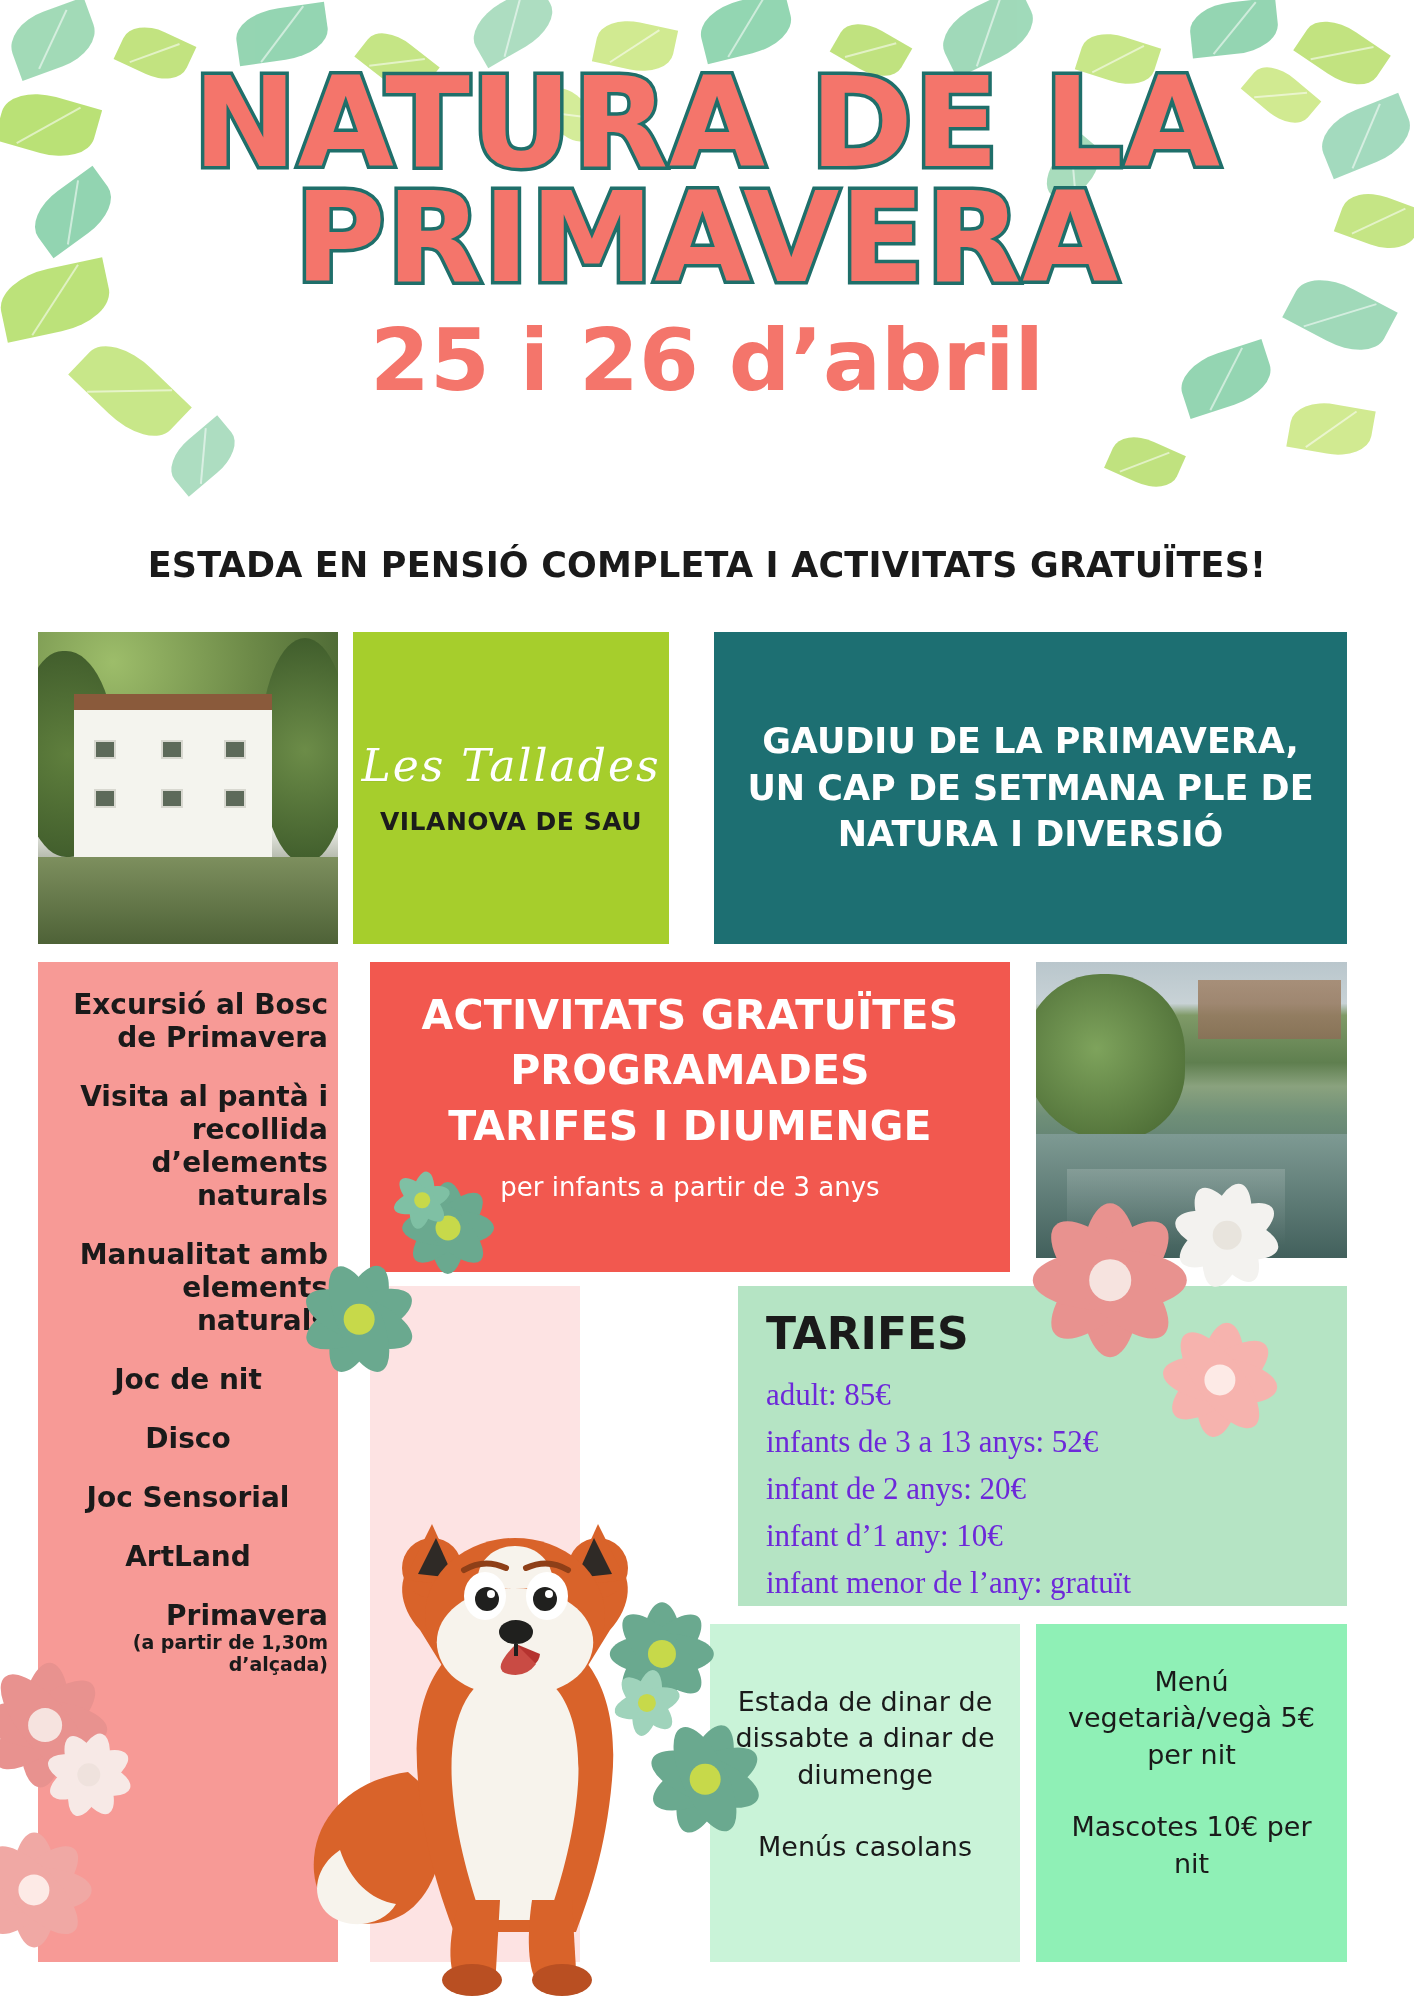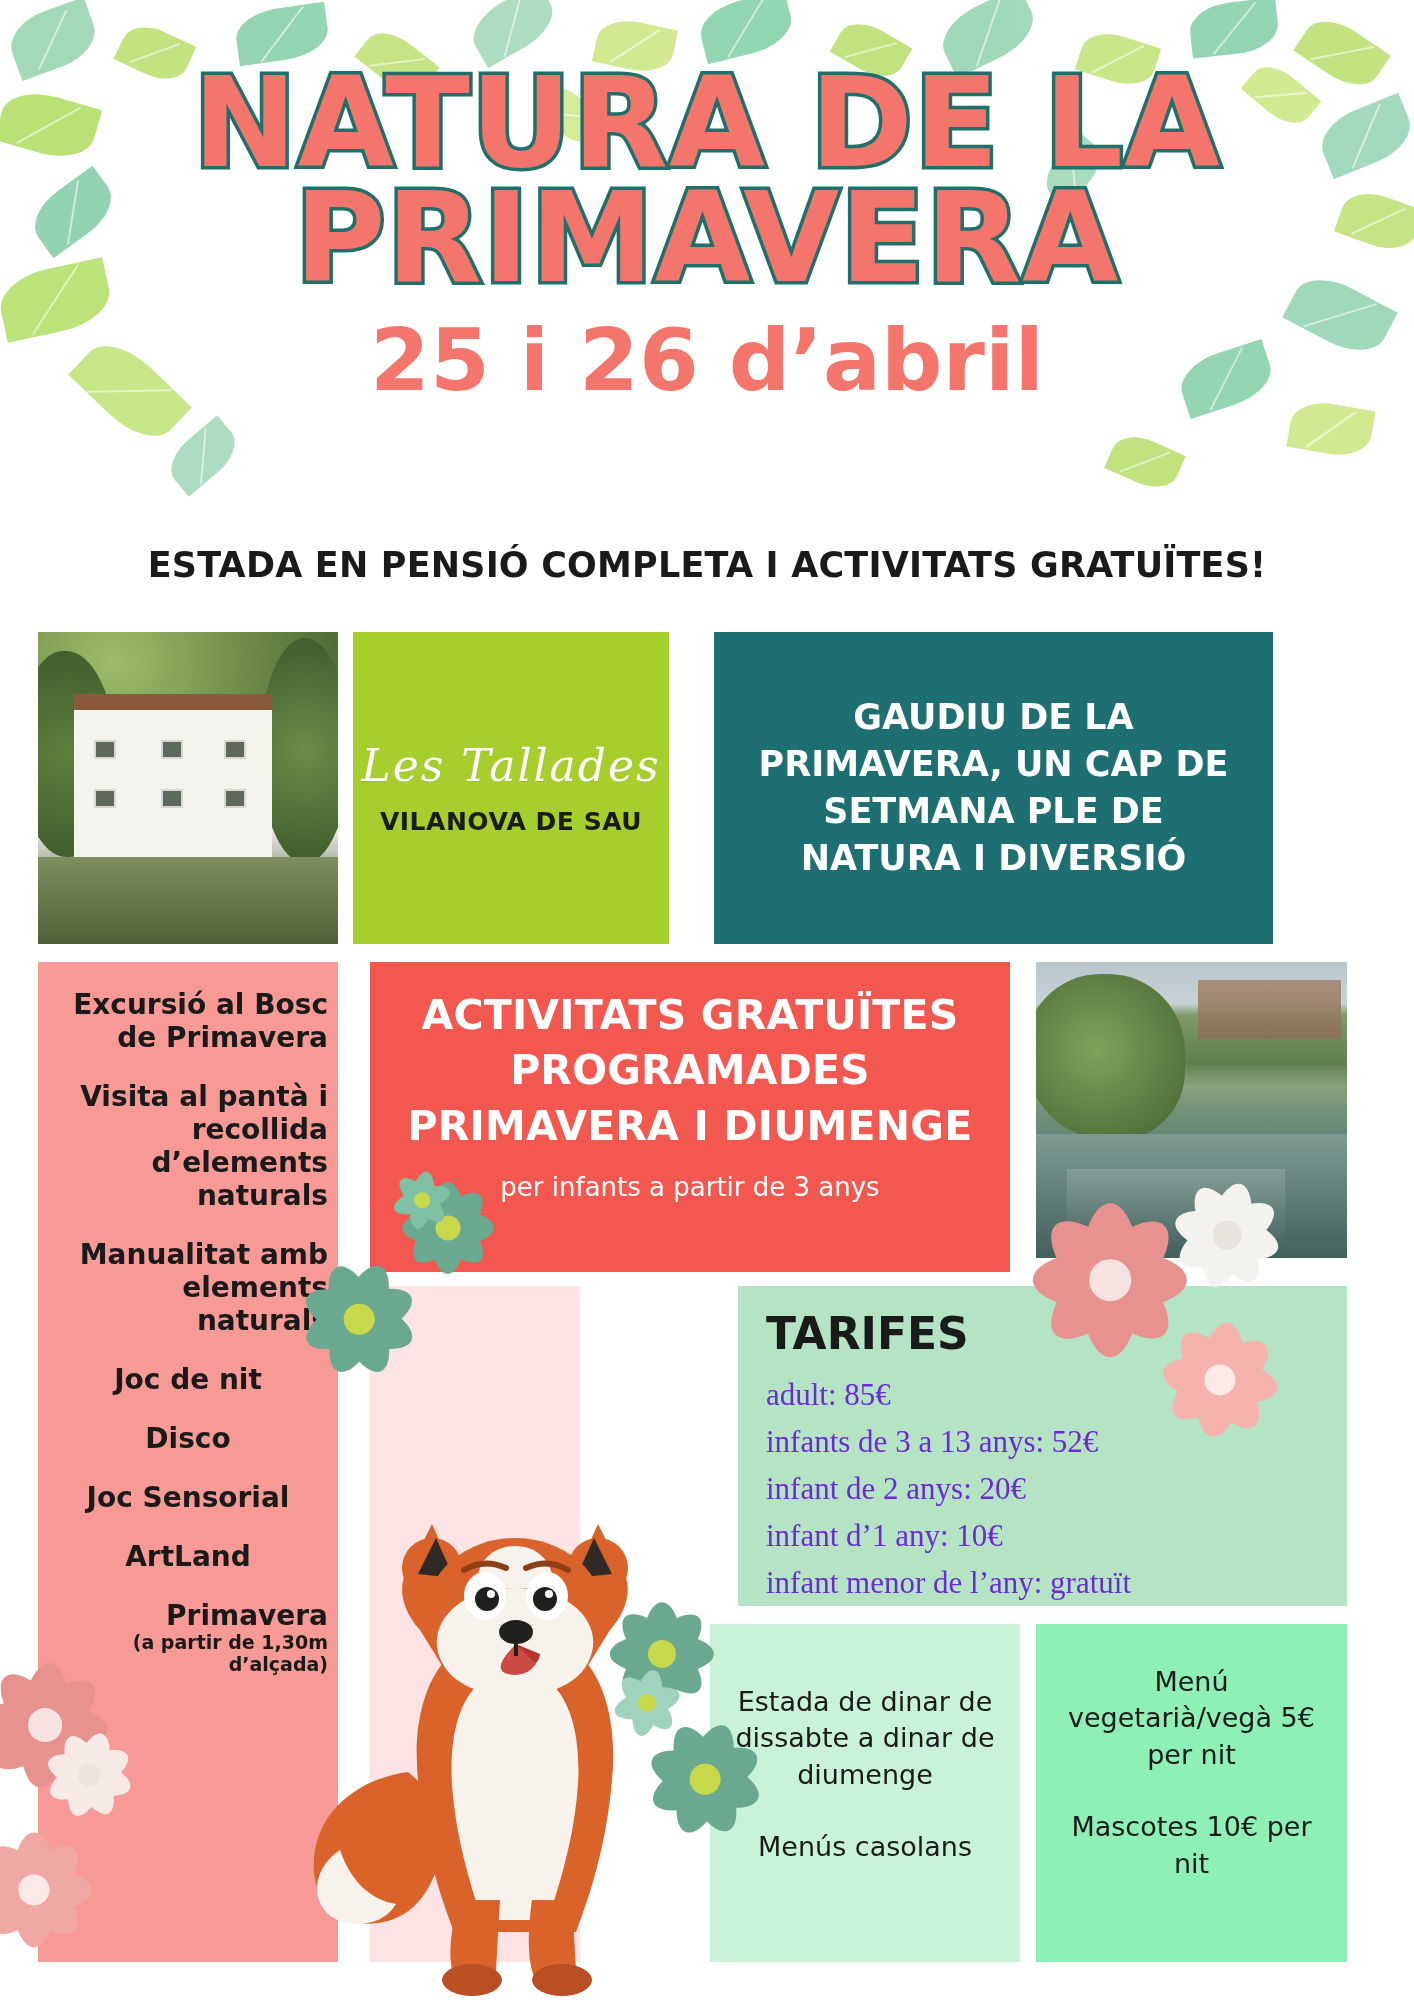--- a/index.html
+++ b/index.html
@@ -124,21 +124,21 @@
     margin-top: 16px;
     font-family: "DejaVu Sans", sans-serif;
     font-weight: 700;
     font-size: 25px;
     color: #1b1b1b;
     letter-spacing: 0.5px;
   }
 
   
   .box-teal {
-    left: 714px; top: 632px; width: 559px; height: 312px;
+    left: 714px; top: 632px; width: 633px; height: 312px;
     background: #1d6f72;
     display: flex; align-items: center; justify-content: center;
     padding: 10px 24px;
   }
   .box-teal p {
     font-family: "DejaVu Sans", sans-serif;
     font-weight: 700;
     font-size: 35px;
     line-height: 1.34;
     color: #ffffff;
@@ -371,21 +371,21 @@
     <div class="act"><span>ArtLand</span></div>
     <div class="act">
       <span>Primavera</span>
       <small>(a partir de 1,30m d’alçada)</small>
     </div>
   </div>
 
   <div class="block box-red">
     <h2>ACTIVITATS GRATUÏTES</h2>
     <h2>PROGRAMADES</h2>
-    <h2>PRIMAVERA I DIUMENGE</h2>
+    <h2>TARIFES I DIUMENGE</h2>
     <div class="note">per infants a partir de 3 anys</div>
   </div>
 
   <div class="block photo-panta">
     <div class="cliff"></div>
     <div class="tree"></div>
     <div class="water"></div>
     <div class="refl"></div>
   </div>
 

